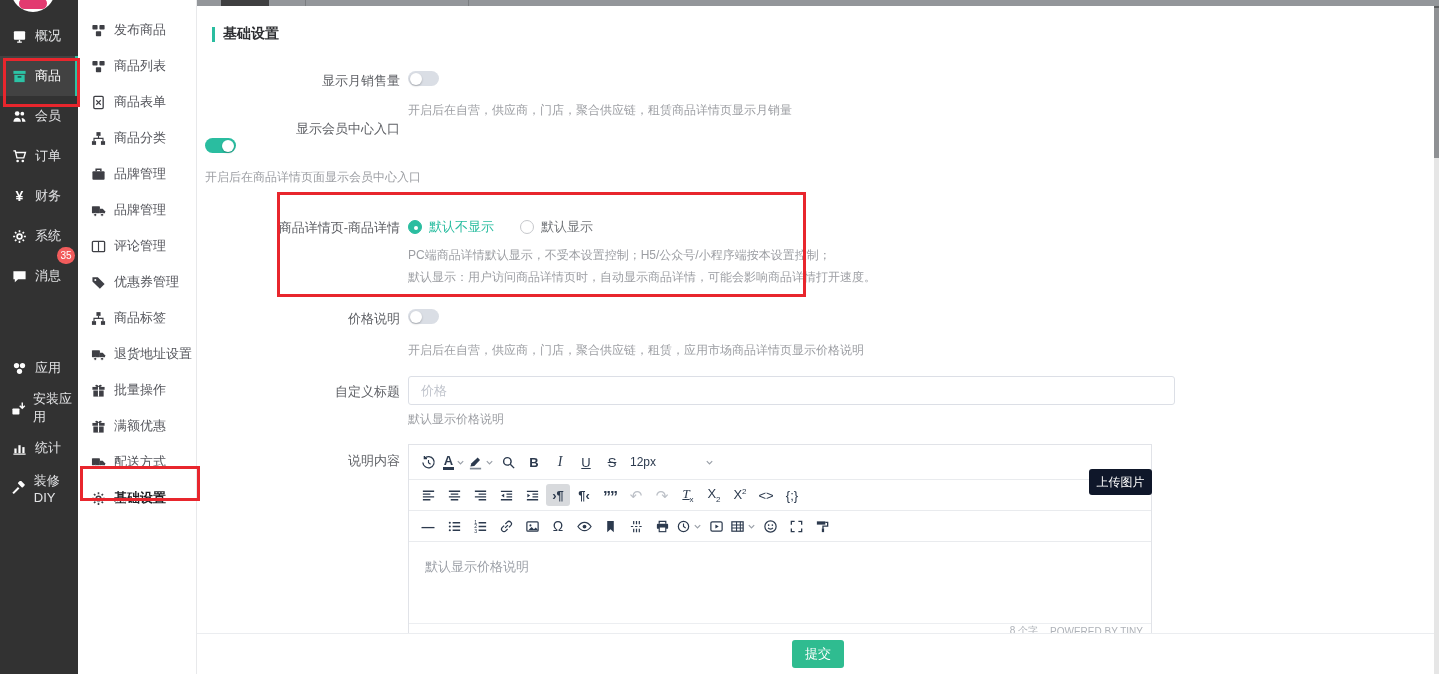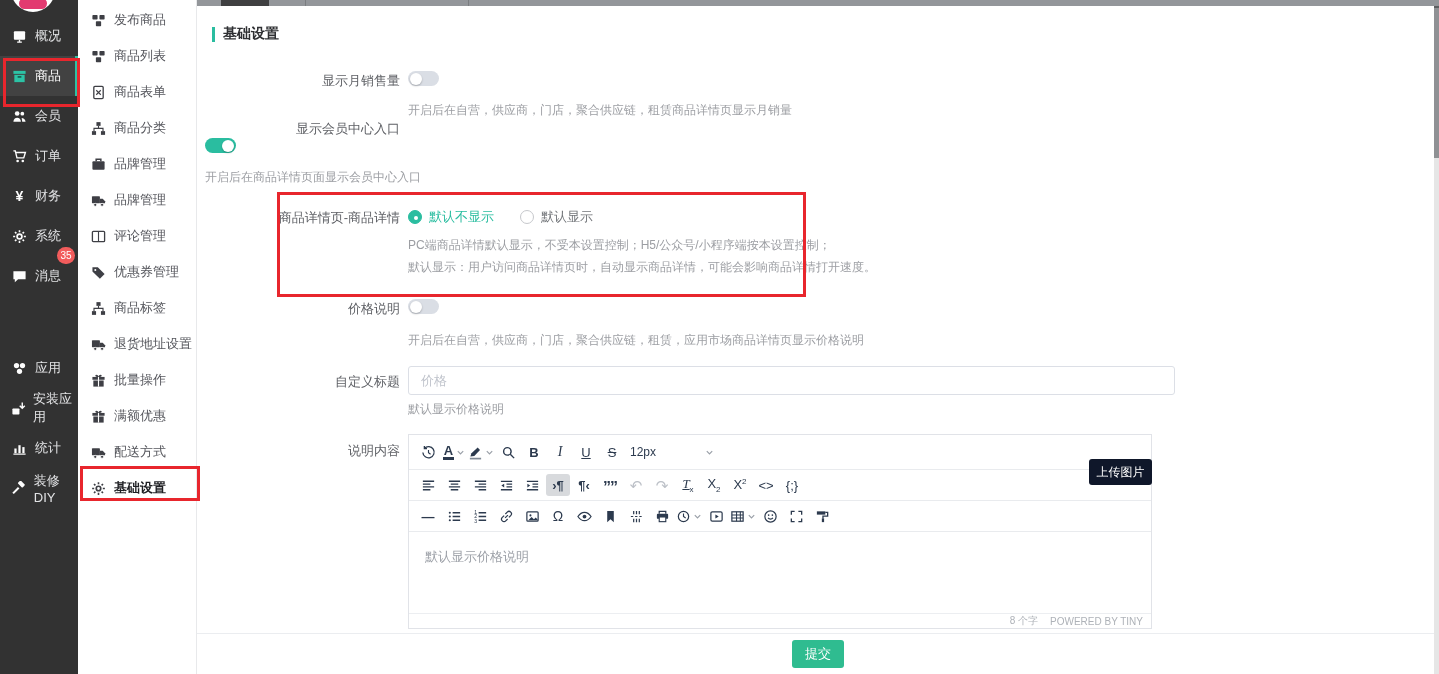--- a/index.html
+++ b/index.html
@@ -14,21 +14,21 @@
              color:#e2e3e5;font-size:13px;cursor:pointer;position:relative;}
   .snav-item .ic{width:17px;display:flex;justify-content:center;color:#fdfdfd;}
   .snav-item.active{background:#424242;color:#ffffff;}
   .snav-item.active .ic{color:#2cc2a5;}
   .snav-item.active::after{content:"";position:absolute;right:0;top:0;bottom:0;width:3px;background:#2cc2a5;}
   .snav-item.gap{margin-bottom:52px;}
   .badge{position:absolute;top:-9px;right:3px;min-width:12px;height:17px;border-radius:9px;background:#f25c5c;
          color:#fff;font-size:10px;display:flex;align-items:center;justify-content:center;padding:0 3px;}
   
   .submenu{position:absolute;left:78px;top:0;bottom:0;width:119px;background:#fff;
-           border-right:1px solid #e8e9eb;box-sizing:border-box;z-index:2;padding-top:2px;}
+           border-right:1px solid #e8e9eb;box-sizing:border-box;z-index:2;padding-top:12px;}
   .sm-item{height:36px;display:flex;align-items:center;gap:8px;padding-left:13px;
            color:#55565c;font-size:13px;cursor:pointer;white-space:nowrap;}
   .sm-item .ic{width:15px;display:flex;justify-content:center;color:#3e3f45;flex:none;}
   .sm-item.active{color:#1e1f23;font-weight:700;}
   
   .content{position:absolute;left:197px;top:0;right:0;bottom:0;background:#fff;}
   .topstrip{position:absolute;left:0;top:0;right:0;height:6px;background:#93969a;}
   .topstrip .seg{position:absolute;left:24px;top:0;width:48px;height:6px;background:#3f3f41;}
   .topstrip .mark{position:absolute;top:0;width:1px;height:6px;background:#7a7d80;}
   .section-title{display:flex;align-items:center;margin:25px 0 0 15px;}
@@ -361,21 +361,21 @@
     </div>
     <div id="formRows">
         <div class="frow" style="margin-top: 28px;">
           <div class="flabel" style="padding-top:1px">显示月销售量</div>
           <div class="fctrl"><span class="toggle"><span class="knob"></span></span><div class="hint" style="margin-top:12px">开启后在自营，供应商，门店，聚合供应链，租赁商品详情页显示月销量</div></div>
         </div>
         <div class="frow" style=" flex-direction: column;">
           <div class="flabel" style="padding-top:1px">显示会员中心入口</div>
           <div class="fctrl"><span class="toggle on"><span class="knob"></span></span><div class="hint" style="margin-top:12px">开启后在商品详情页面显示会员中心入口</div></div>
         </div>
-        <div class="frow" style="margin-top: 22px;">
+        <div class="frow" style="margin-top: 32px;">
           <div class="flabel" style="padding-top:1px">商品详情页-商品详情</div>
           <div class="fctrl">
             <div><span class="radio sel">
                 <span class="rdot"></span>
                 <span>默认不显示</span>
               </span><span class="radio">
                 <span class="rdot"></span>
                 <span>默认显示</span>
               </span></div>
             <div class="hint multi" style="margin-top:7px">

